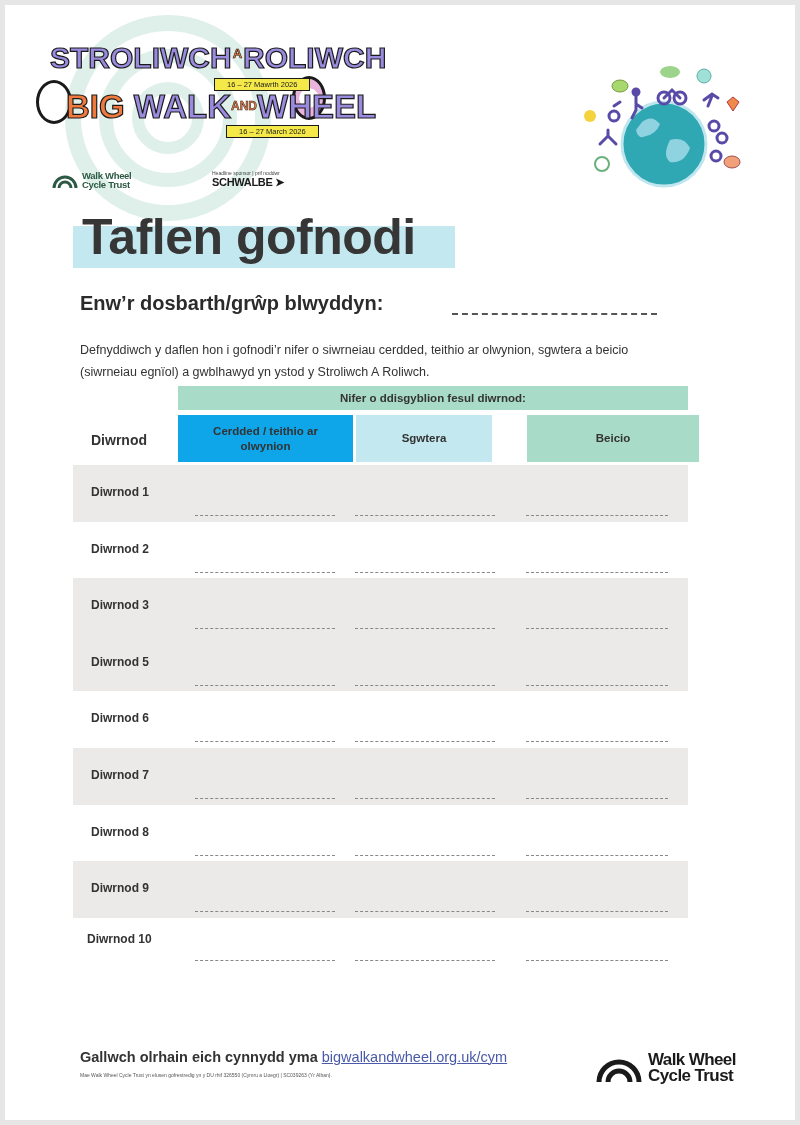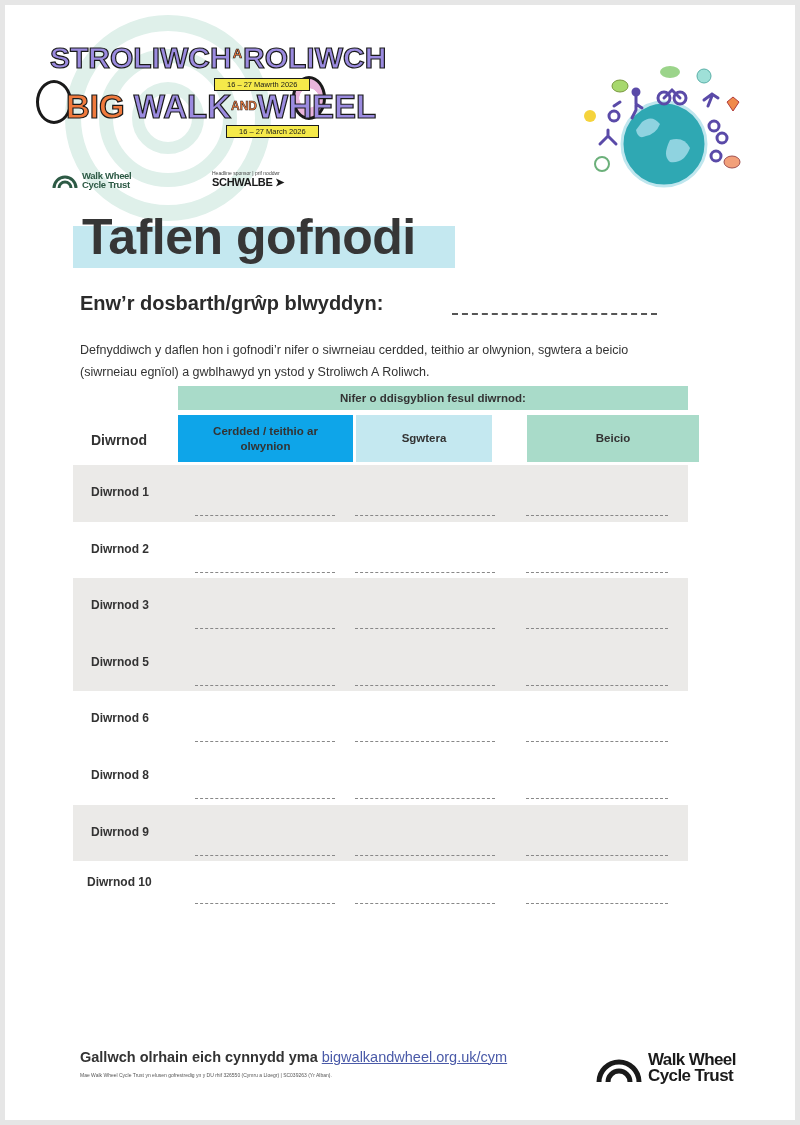--- a/index.html
+++ b/index.html
@@ -184,20 +184,26 @@
     <span class="ln ln1"></span>
     <span class="ln ln2"></span>
     <span class="ln ln3"></span>
   </div>
   <div class="row">
     <span class="lbl">Diwrnod 6</span>
     <span class="ln ln1"></span>
     <span class="ln ln2"></span>
     <span class="ln ln3"></span>
   </div>
+  <div class="row shade">
+    <span class="lbl">Diwrnod 7</span>
+    <span class="ln ln1"></span>
+    <span class="ln ln2"></span>
+    <span class="ln ln3"></span>
+  </div>
   <div class="row">
     <span class="lbl">Diwrnod 8</span>
     <span class="ln ln1"></span>
     <span class="ln ln2"></span>
     <span class="ln ln3"></span>
   </div>
   <div class="row shade">
     <span class="lbl">Diwrnod 9</span>
     <span class="ln ln1"></span>
     <span class="ln ln2"></span>

